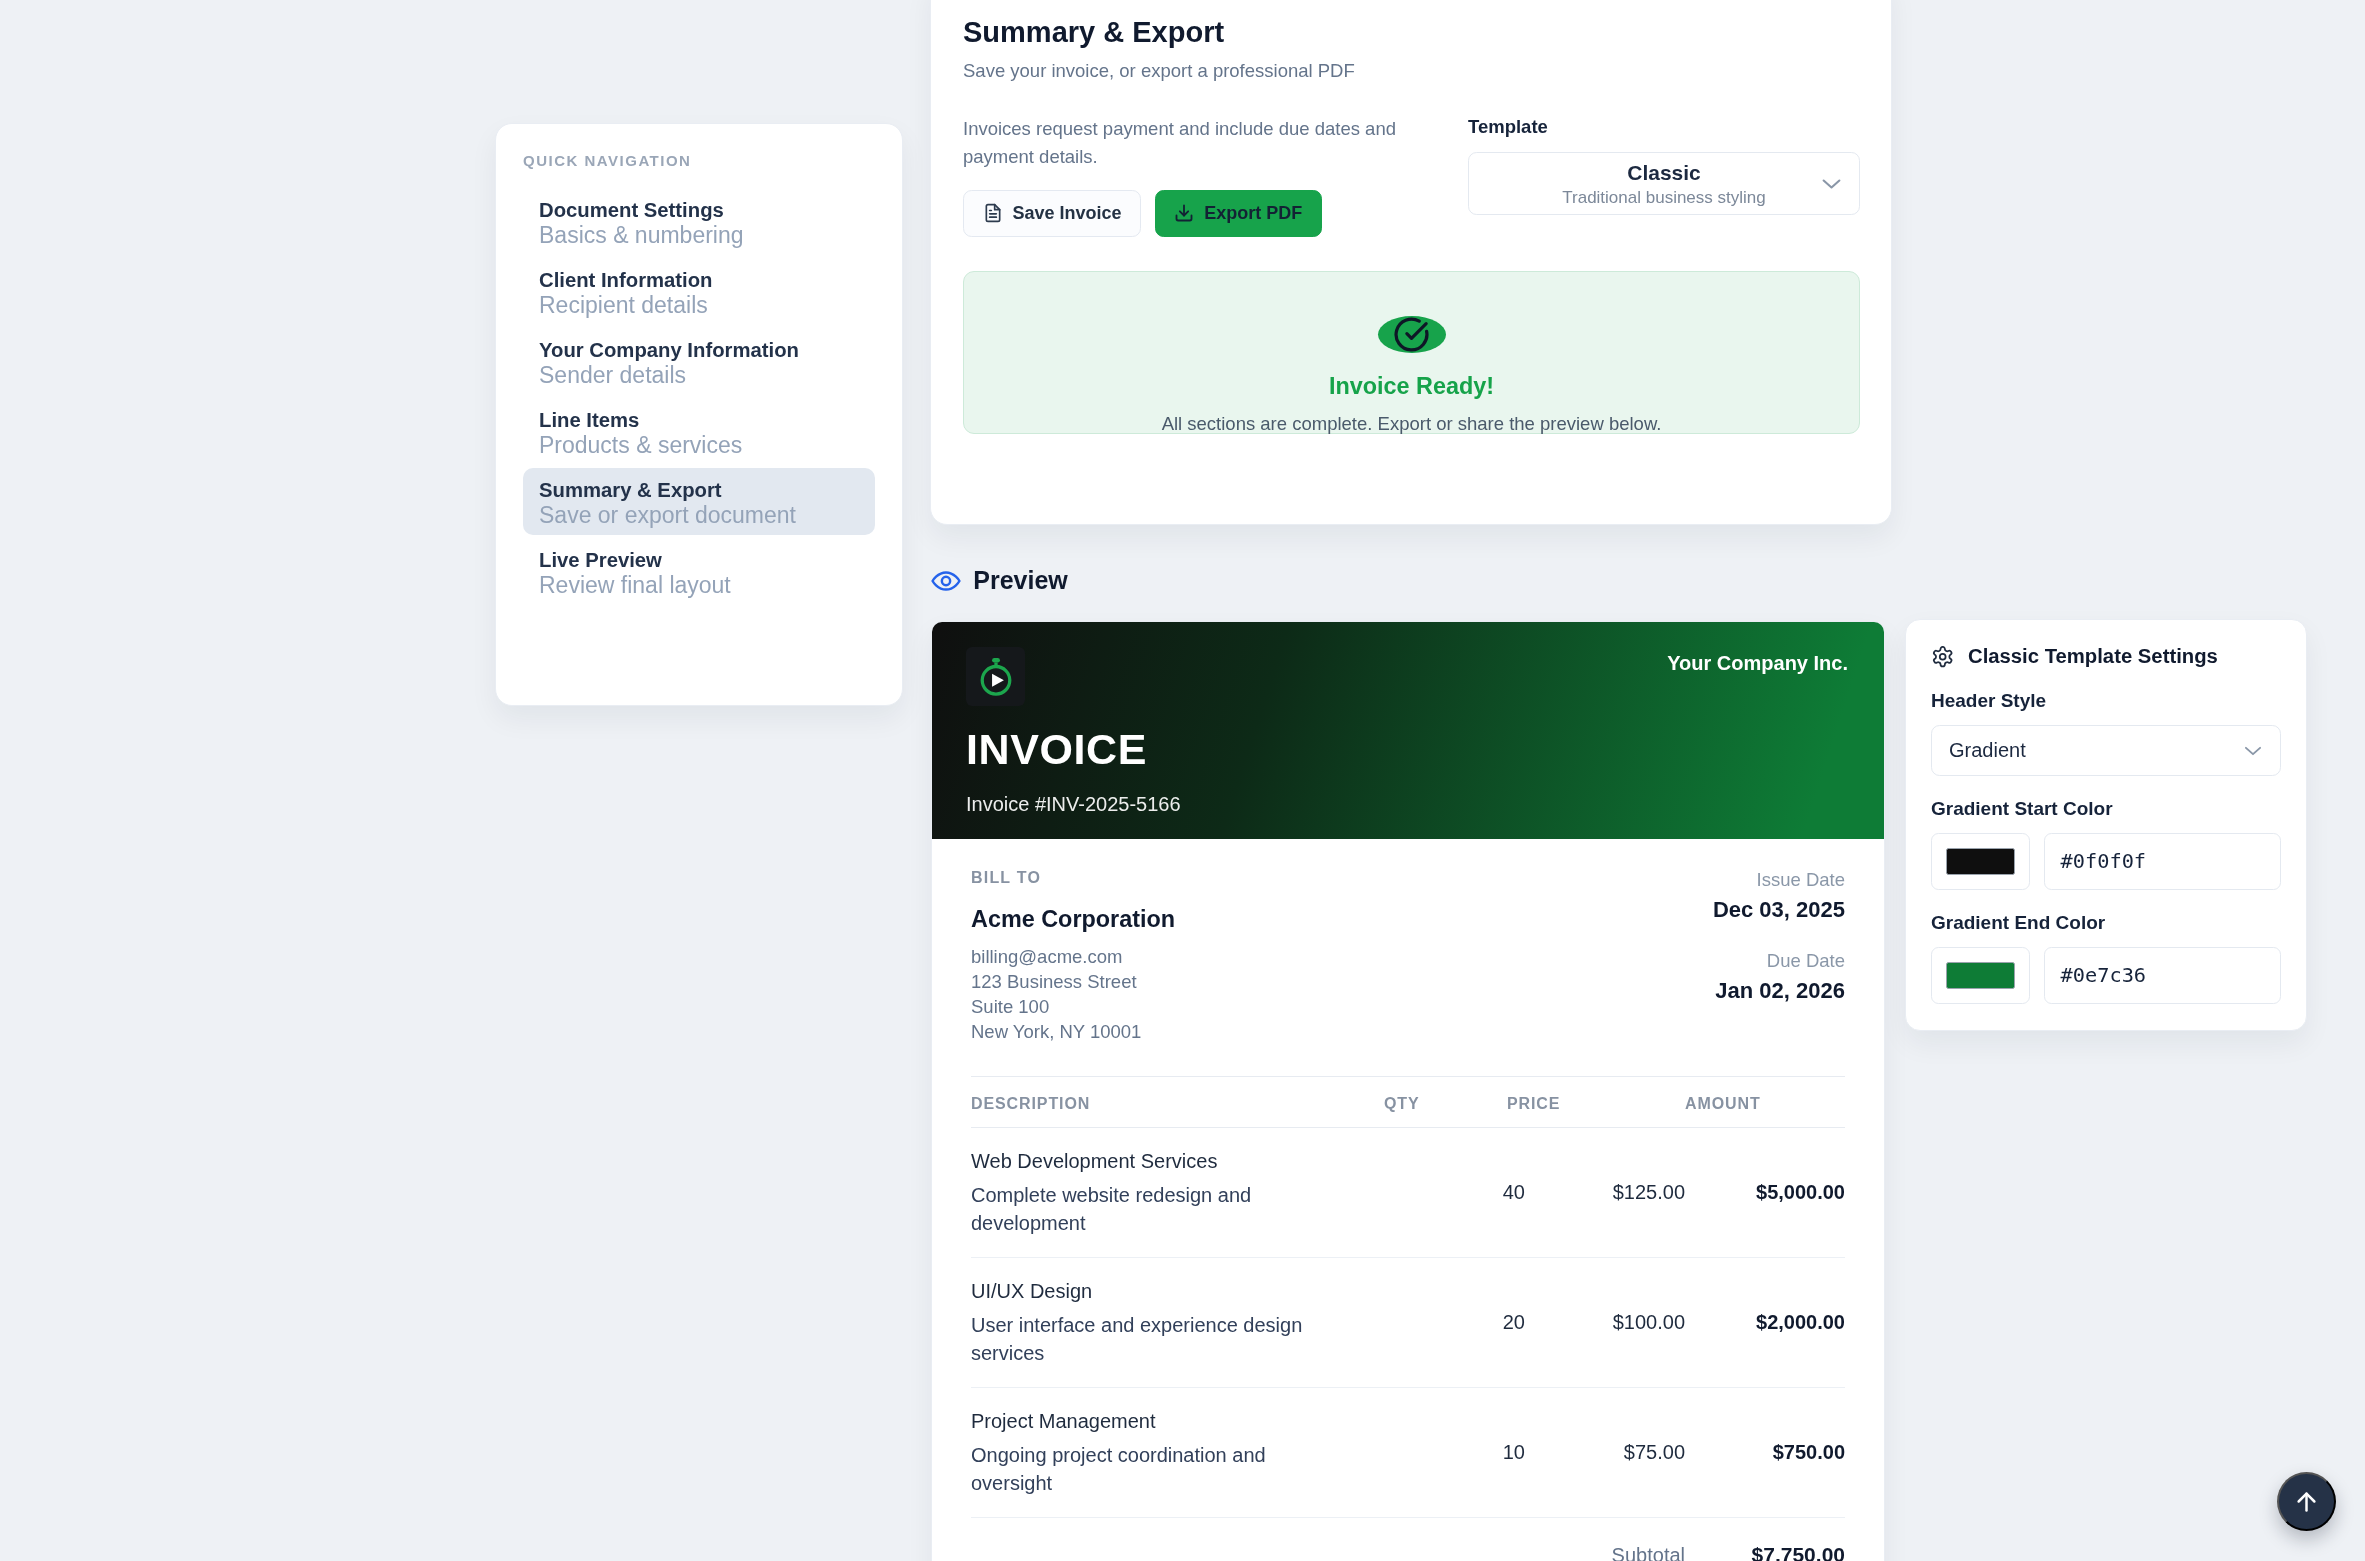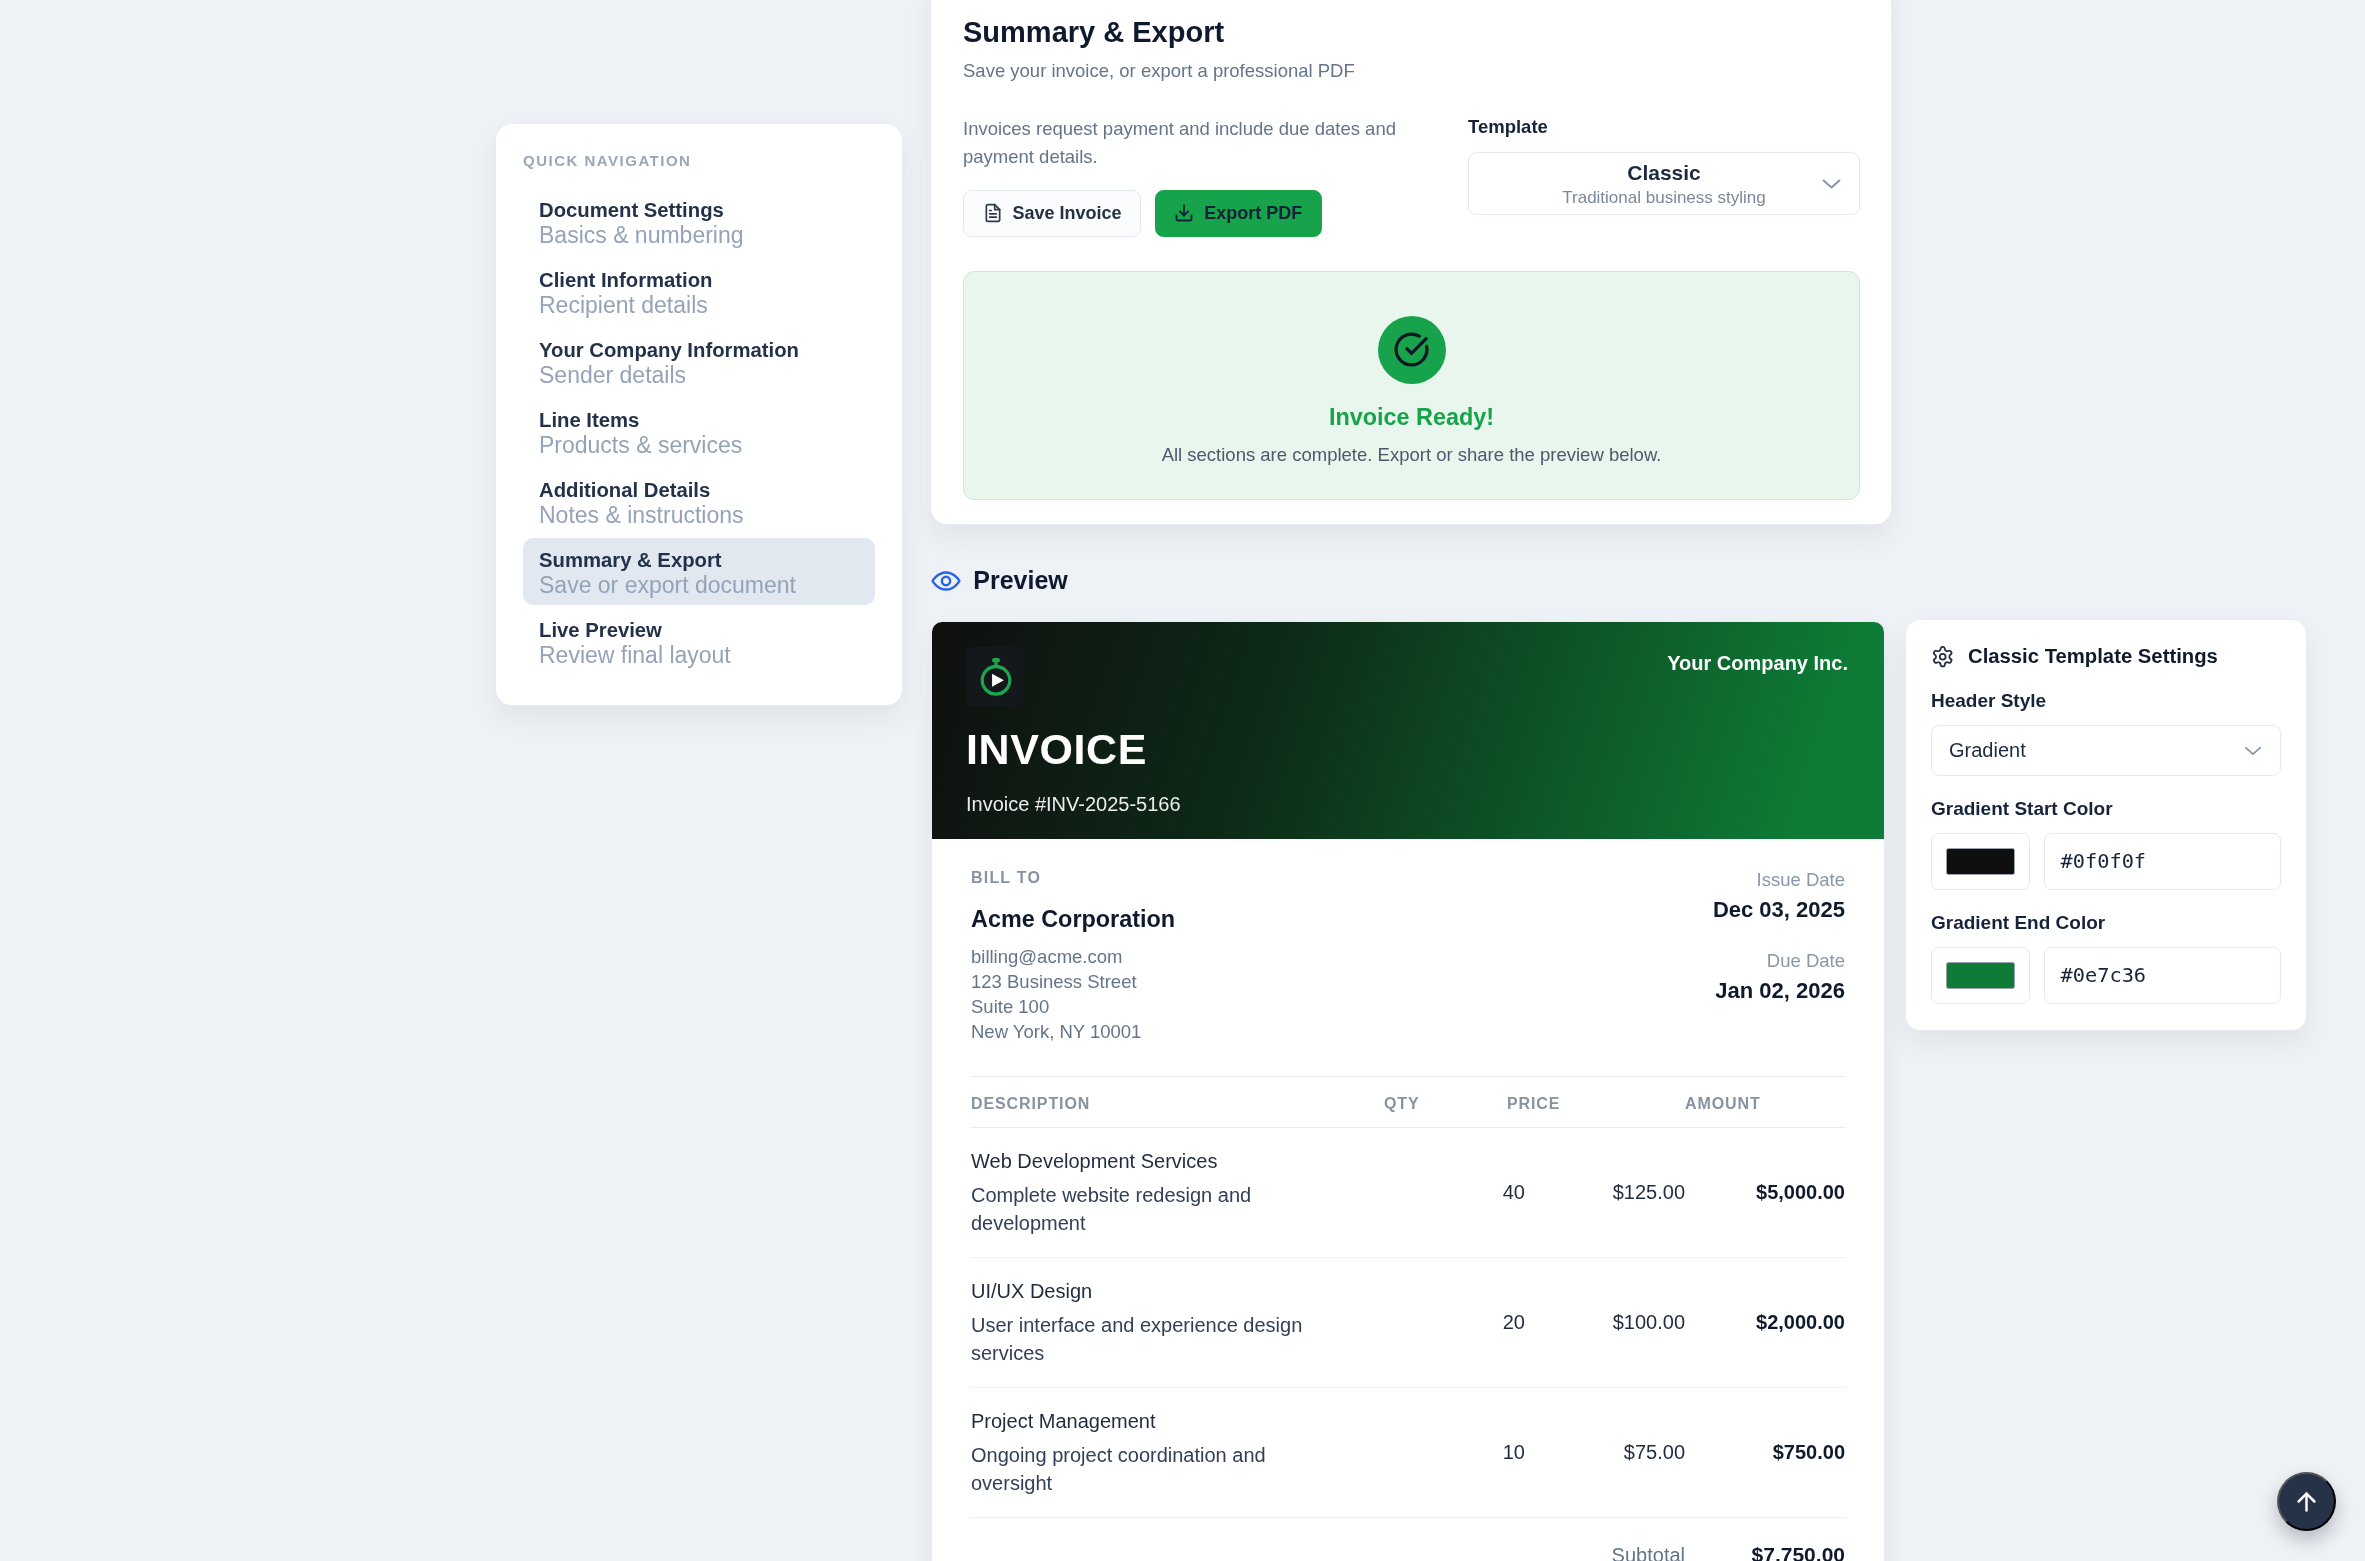--- a/index.html
+++ b/index.html
@@ -52,21 +52,21 @@
     position:relative; margin-top:13.6px; height:63px;
     border:1.2px solid #e4e9f0; border-radius:8.6px; background:#fff;
     display:flex; flex-direction:column; align-items:center; justify-content:center;
     cursor:pointer;
   }
   .select-main { font-size:21px; font-weight:600; color:#1c2940; line-height:25px; }
   .select-sub { font-size:17px; color:#7c8899; line-height:21px; margin-top:1.2px; }
   .chev { position:absolute; right:17px; top:50%; transform:translateY(-50%); }
 
   .ready-panel {
-    margin-top:34px; height:229px; border-radius:11px;
+    margin-top:34px; height:163px; border-radius:11px;
     background:#e9f6ee; border:1.2px solid #cdead9;
     display:flex; flex-direction:column; align-items:center; justify-content:flex-start;
     padding-top:44px; text-align:center;
   }
   .ready-disc {
     width:68px; height:68px; border-radius:50%; background:#17a34b;
     display:flex; align-items:center; justify-content:center;
   }
   .ready-title { font-size:23.4px; font-weight:700; color:#16a34a; margin-top:20px; line-height:27px; }
   .ready-msg { font-size:18.5px; color:#4a5a6b; margin-top:12.3px; line-height:23.4px; }
@@ -165,24 +165,20 @@
       <div class="nav-item">
         <div class="nav-item-label">Your Company Information</div>
         <div class="nav-item-sub">Sender details</div>
       </div>
 
       <div class="nav-item">
         <div class="nav-item-label">Line Items</div>
         <div class="nav-item-sub">Products &amp; services</div>
       </div>
 
-      <div class="nav-item">
-        <div class="nav-item-label">Additional Details</div>
-        <div class="nav-item-sub">Notes &amp; instructions</div>
-      </div>
 
       <div class="nav-item active">
         <div class="nav-item-label">Summary &amp; Export</div>
         <div class="nav-item-sub">Save or export document</div>
       </div>
 
       <div class="nav-item">
         <div class="nav-item-label">Live Preview</div>
         <div class="nav-item-sub">Review final layout</div>
       </div>

